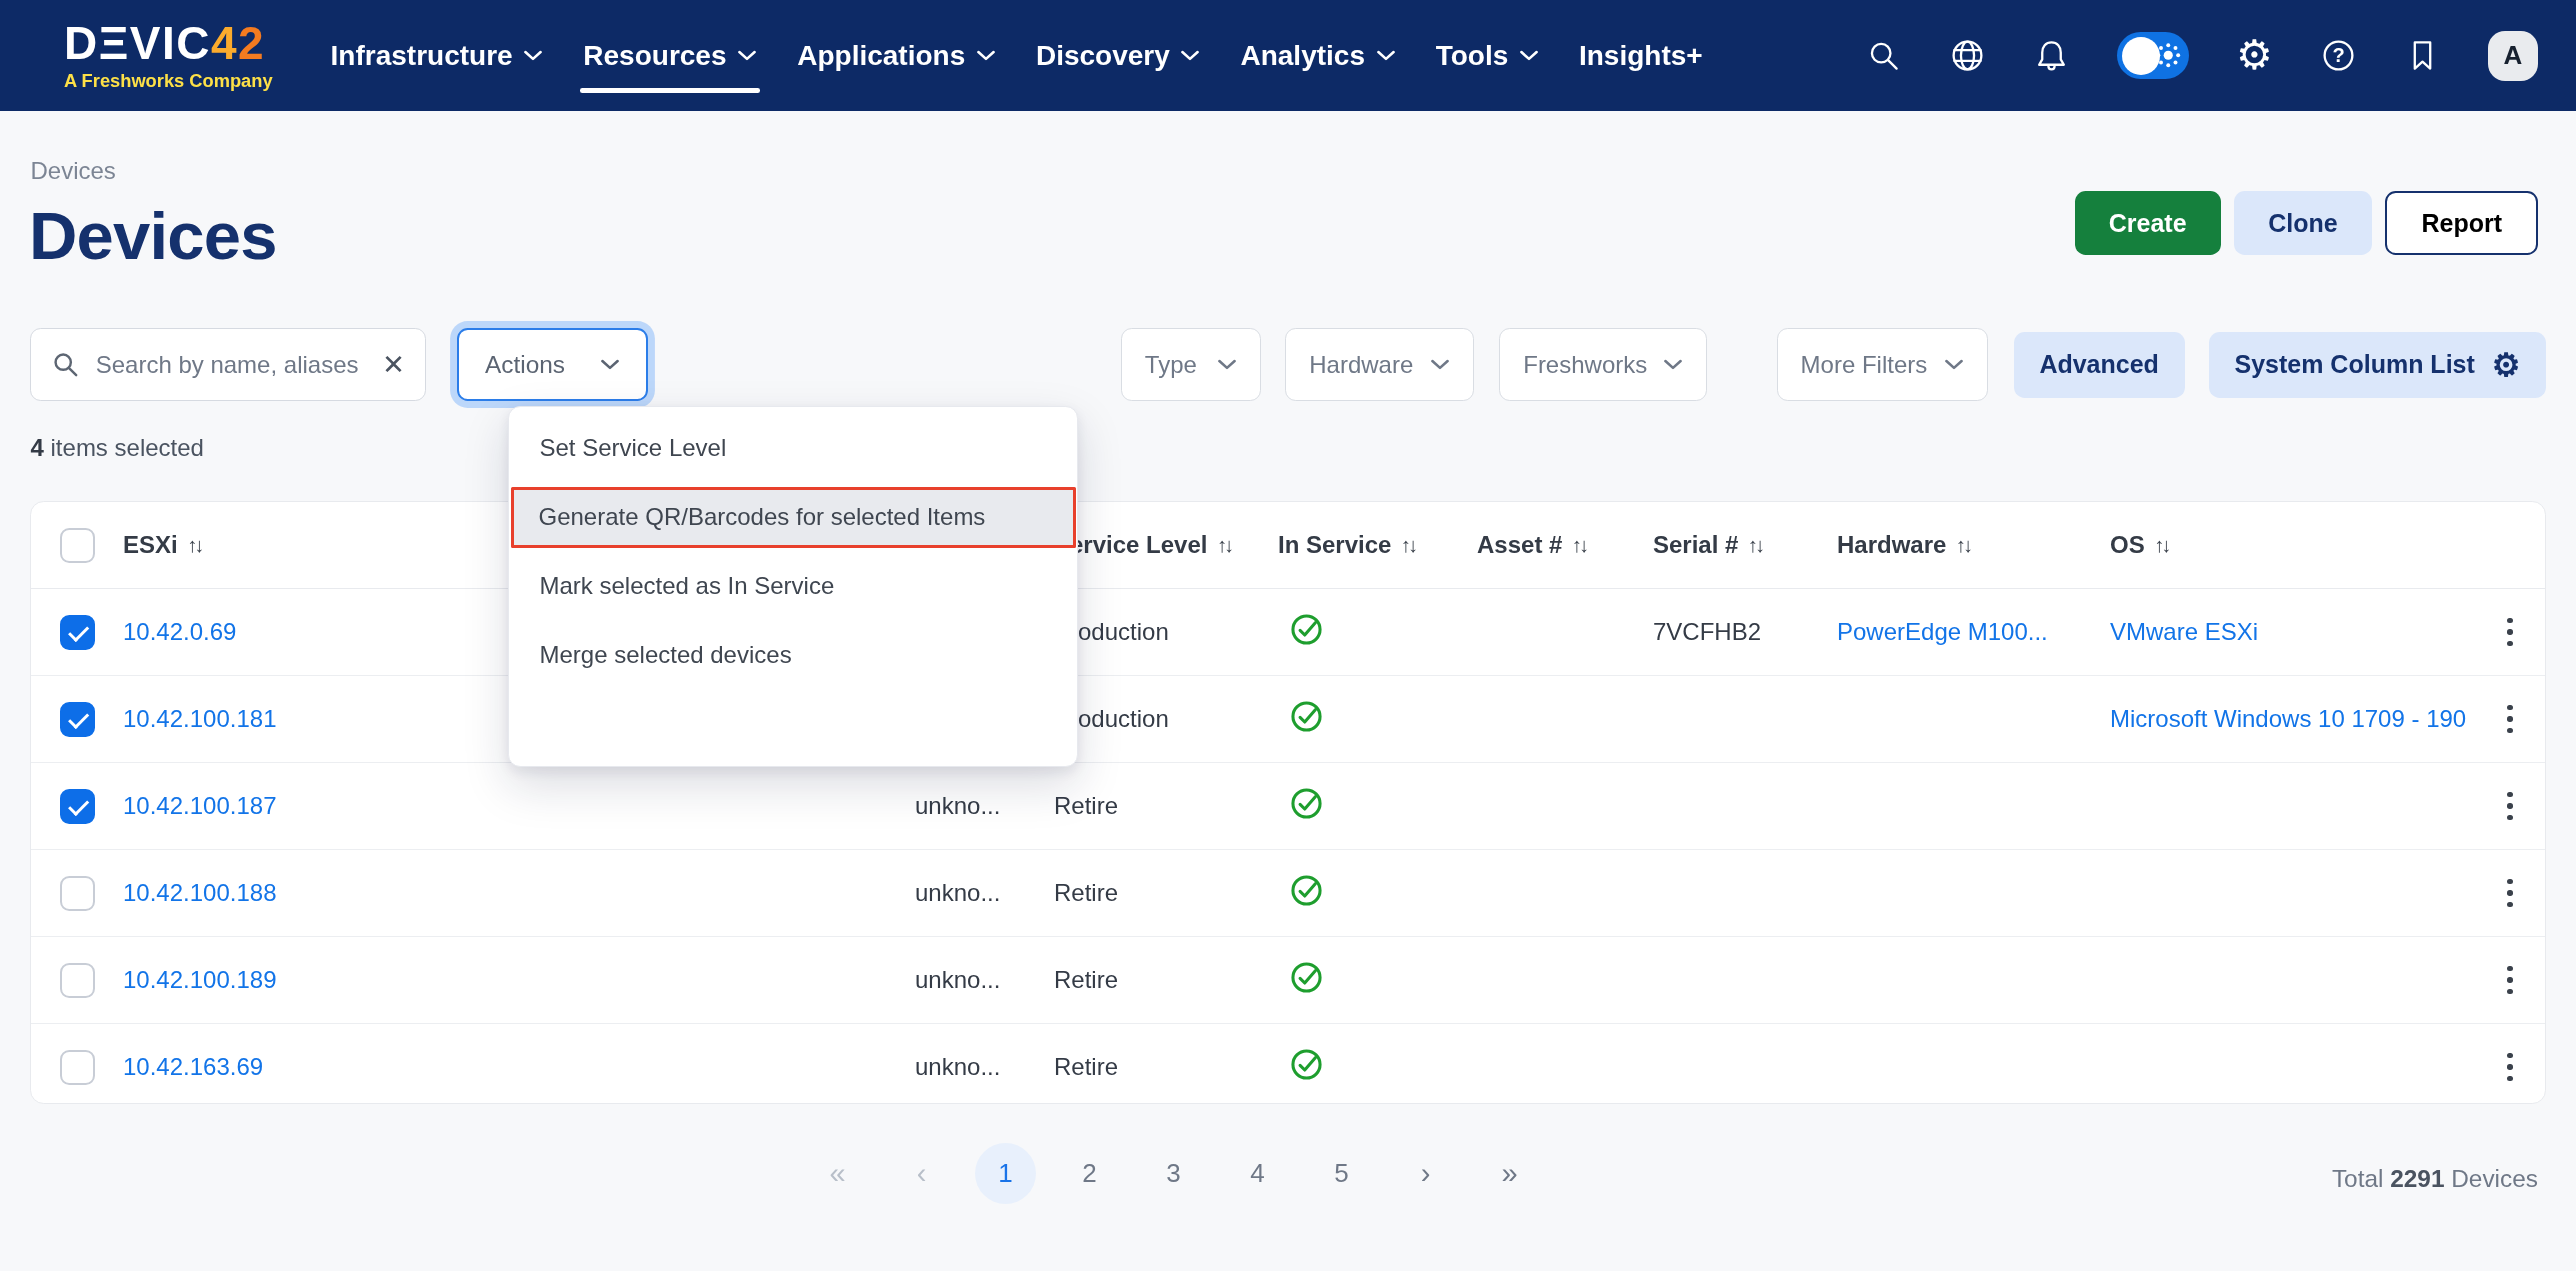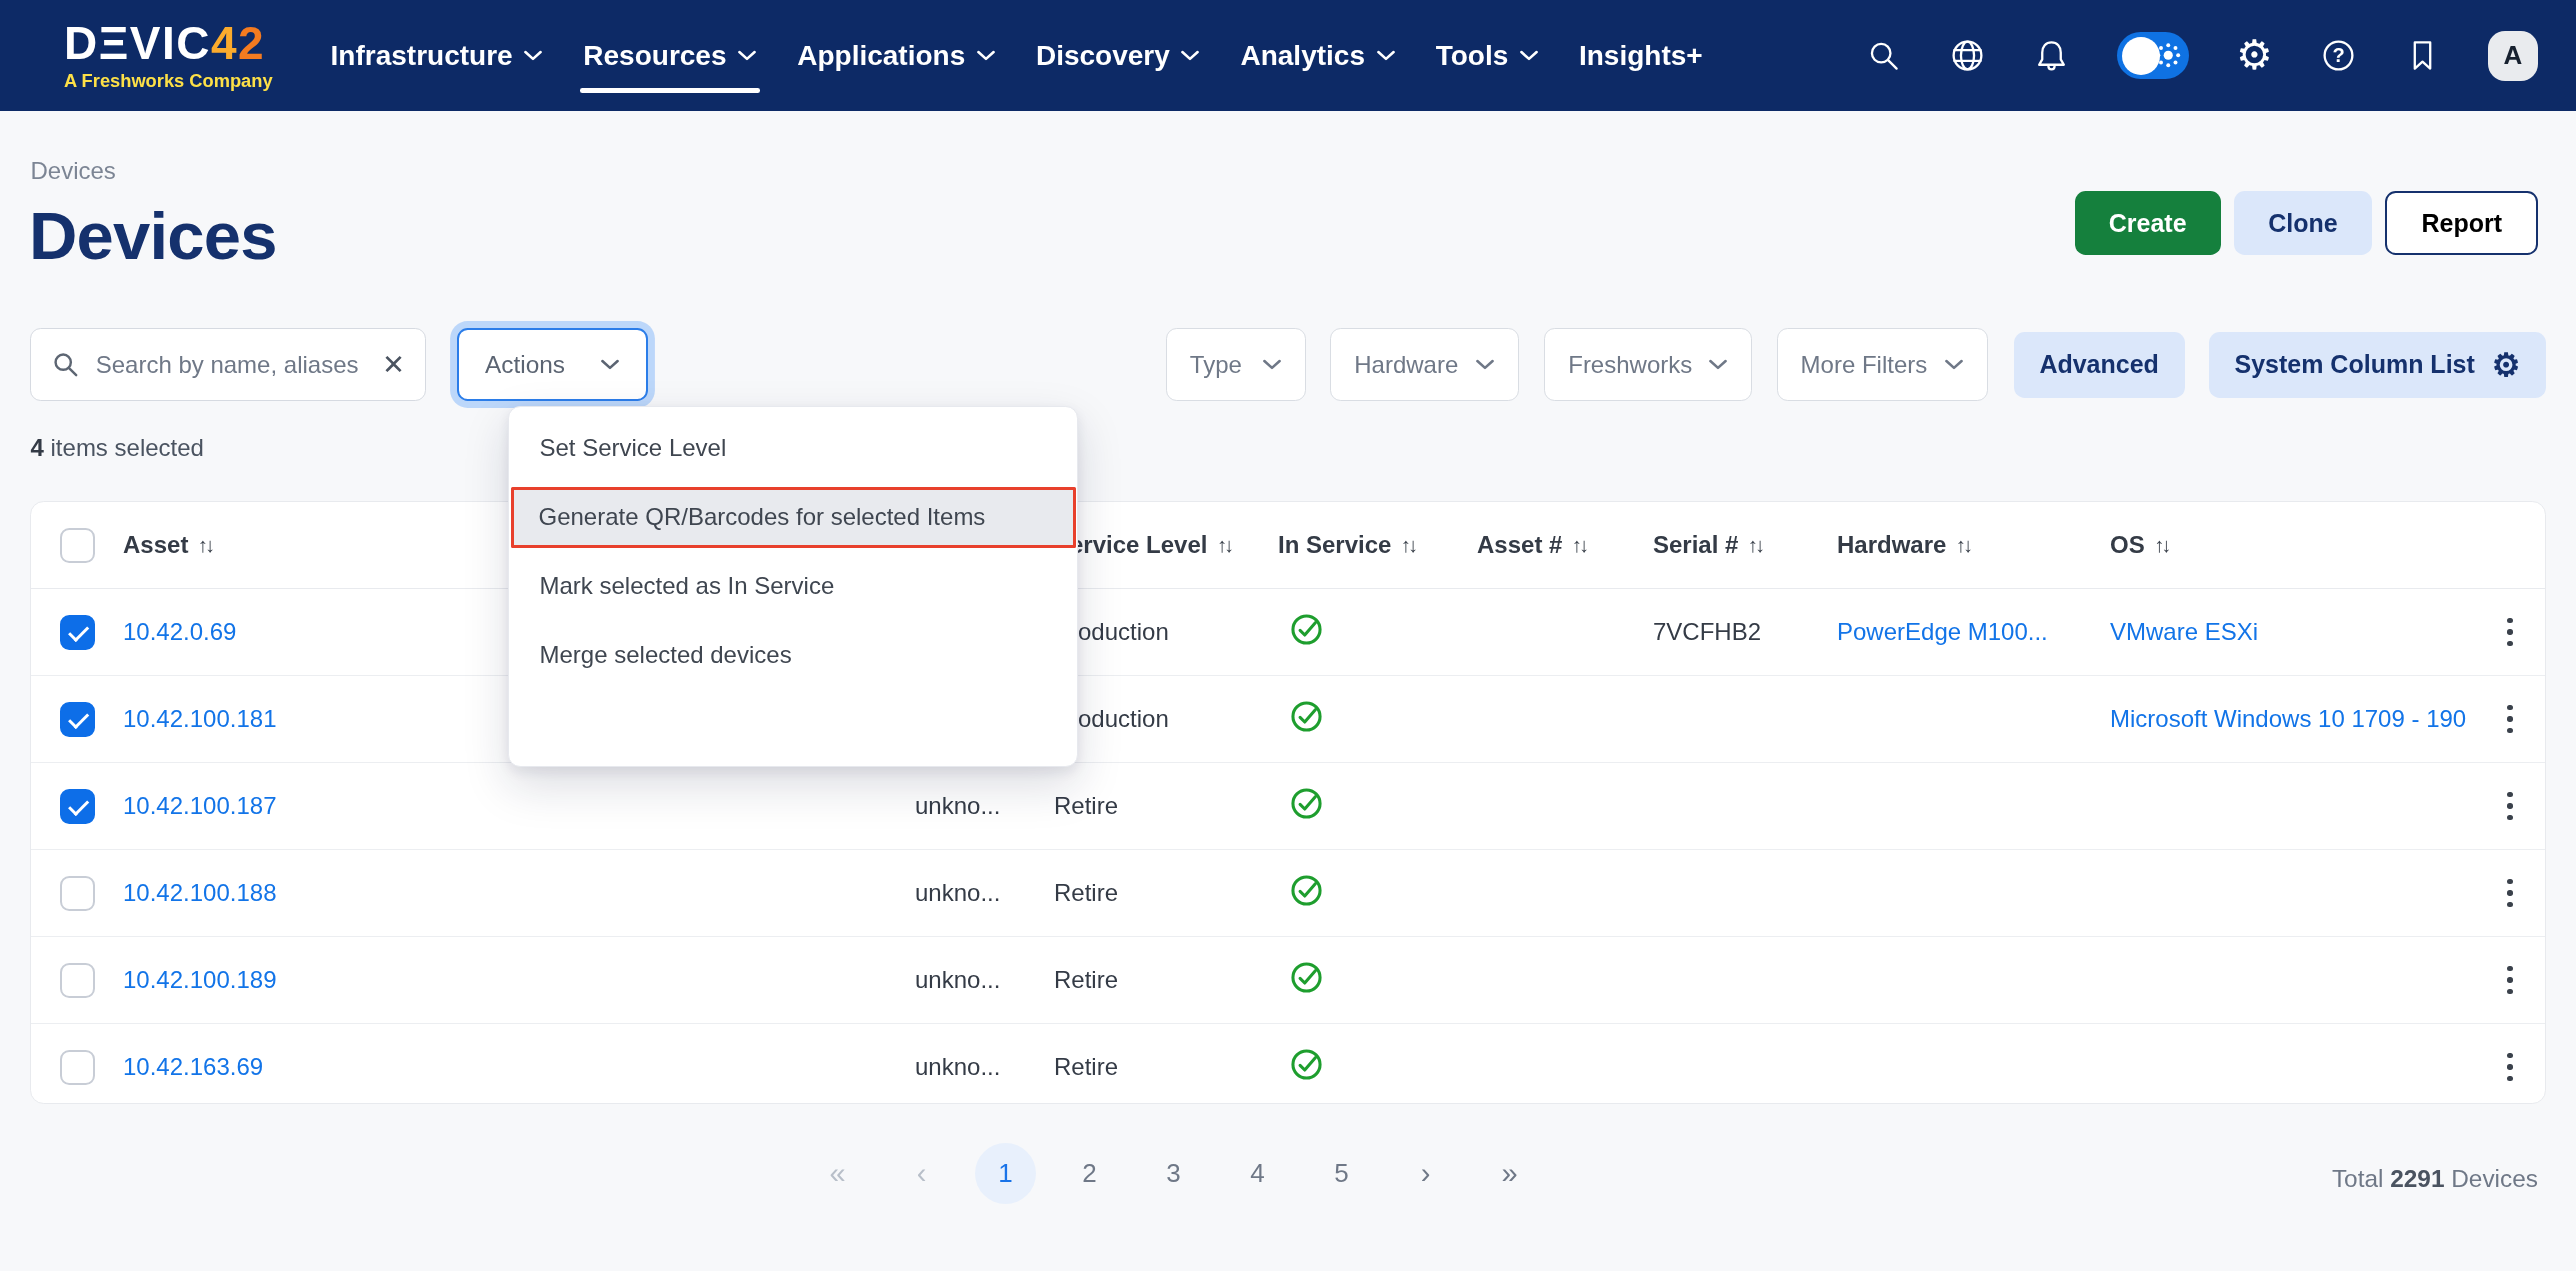--- a/index.html
+++ b/index.html
@@ -45,21 +45,21 @@
   .search-box input::placeholder{color:#6f7887;}
   .clear-x{font-size:27.5px;color:#4a5360;cursor:pointer;flex:none;}
   .actions-btn{margin-left:31px;width:191px;height:73px;background:#fff;border:2.3px solid #2b7de9;border-radius:10.7px;box-shadow:0 0 0 6.9px rgba(93,160,250,0.38);display:flex;align-items:center;justify-content:space-between;padding:0 26px;box-sizing:border-box;font-size:24.4px;color:#5b6472;cursor:pointer;}
   .actions-btn .chev polyline{stroke:#5b6472;}
   .filters{margin-left:auto;display:flex;align-items:center;}
   .select{height:73px;background:#fff;border:1.5px solid #d9dde3;border-radius:10.7px;display:flex;align-items:center;justify-content:space-between;padding:0 23px;box-sizing:border-box;font-size:24px;color:#6f7887;cursor:pointer;}
   .select .chev polyline{stroke:#6f7887;}
   .sel-type{width:140px;margin-right:24.4px;}
   .sel-hardware{width:189px;margin-right:25px;}
   .sel-customers{width:208px;margin-right:24.4px;}
-  .sel-more{width:211px;margin-right:26px;}
+  .sel-more{width:211px;margin-right:26px;margin-left:45px;}
   .btn-advanced{width:171px;height:66px;margin-right:24.4px;}
   .btn-scl{width:337px;height:66px;gap:17px;padding:0 23px;}
   .btn-scl .gear-navy{color:#15316d;font-size:32px;line-height:1;}
 
   .sel-count{position:absolute;left:30.5px;top:434px;font-size:24px;color:#4a5360;}
   .sel-count b{color:#343b46;}
 
   
   .card{position:absolute;left:30px;top:501px;width:2516px;height:603px;background:#fff;border:1.5px solid #e8eaee;border-radius:13.7px;box-sizing:border-box;overflow:hidden;}
   .thead,.trow{display:grid;grid-template-columns:92px 792px 139px 224px 199px 176px 184px 273px 362px 76px;align-items:center;}
@@ -256,21 +256,21 @@
   </div>
 
   <div class="sel-count"><b>4</b><span> items selected</span></div>
 
   <div class="card">
     <div class="thead">
       <div class="cb-cell">
           <span class="checkbox"></span>
         </div>
       <div class="th">
-          <span>Asset</span>
+          <span>ESXi</span>
           <span class="sort">↑↓</span>
         </div>
       <div class="th">
           <span></span>
         </div>
       <div class="th">
           <span>Service Level</span>
           <span class="sort">↑↓</span>
         </div>
       <div class="th">

